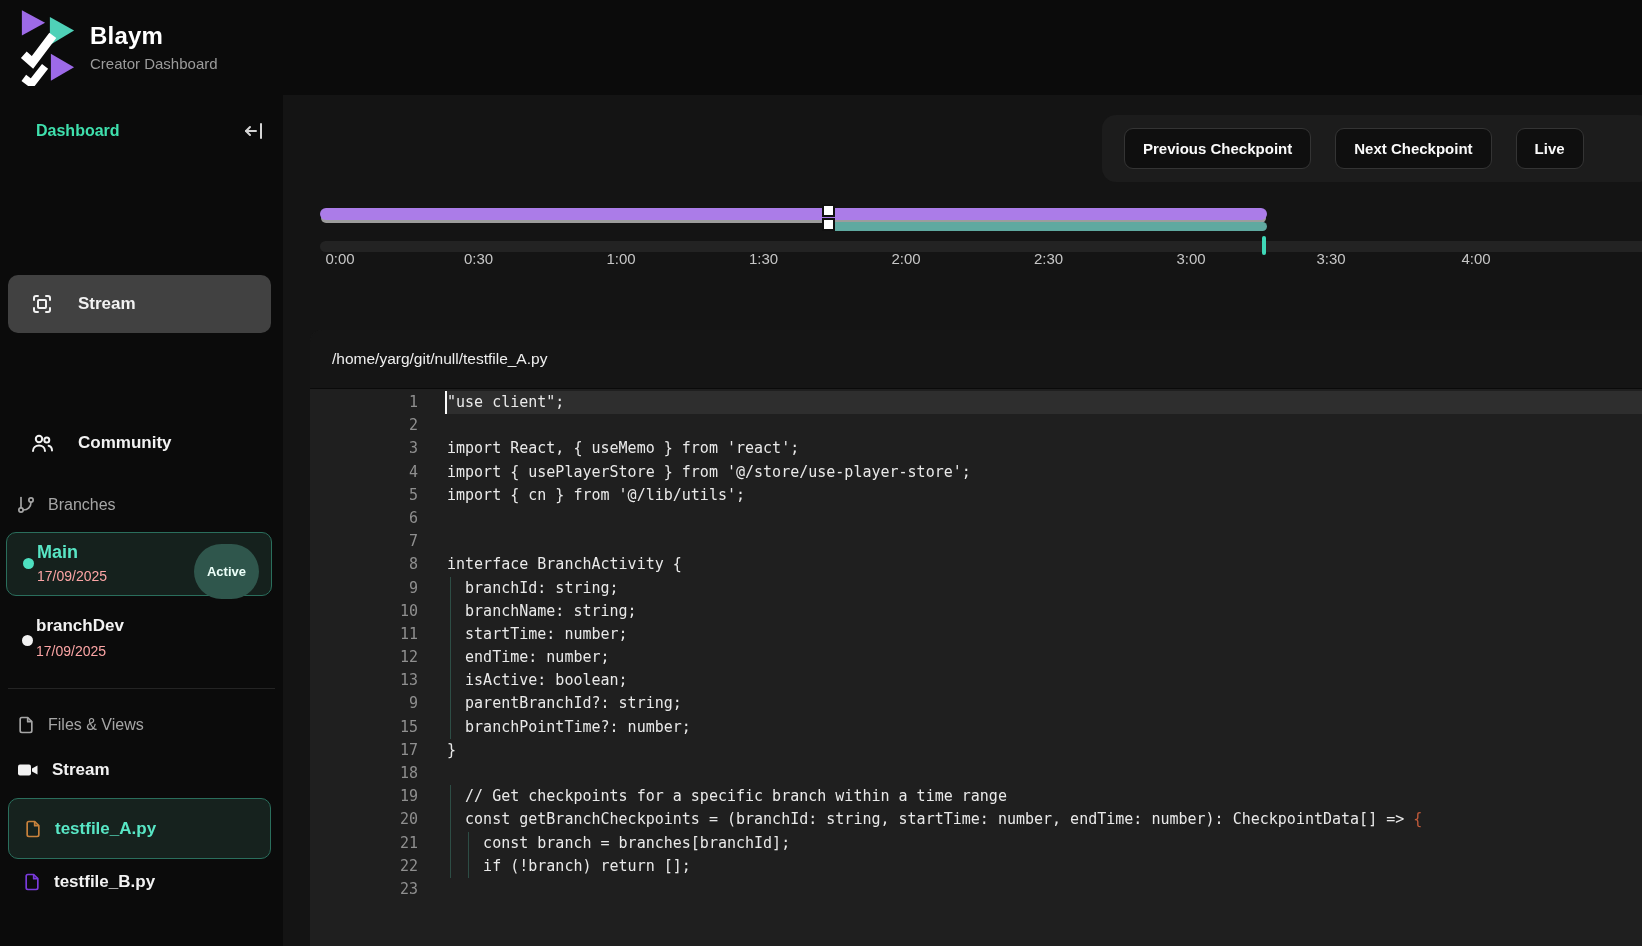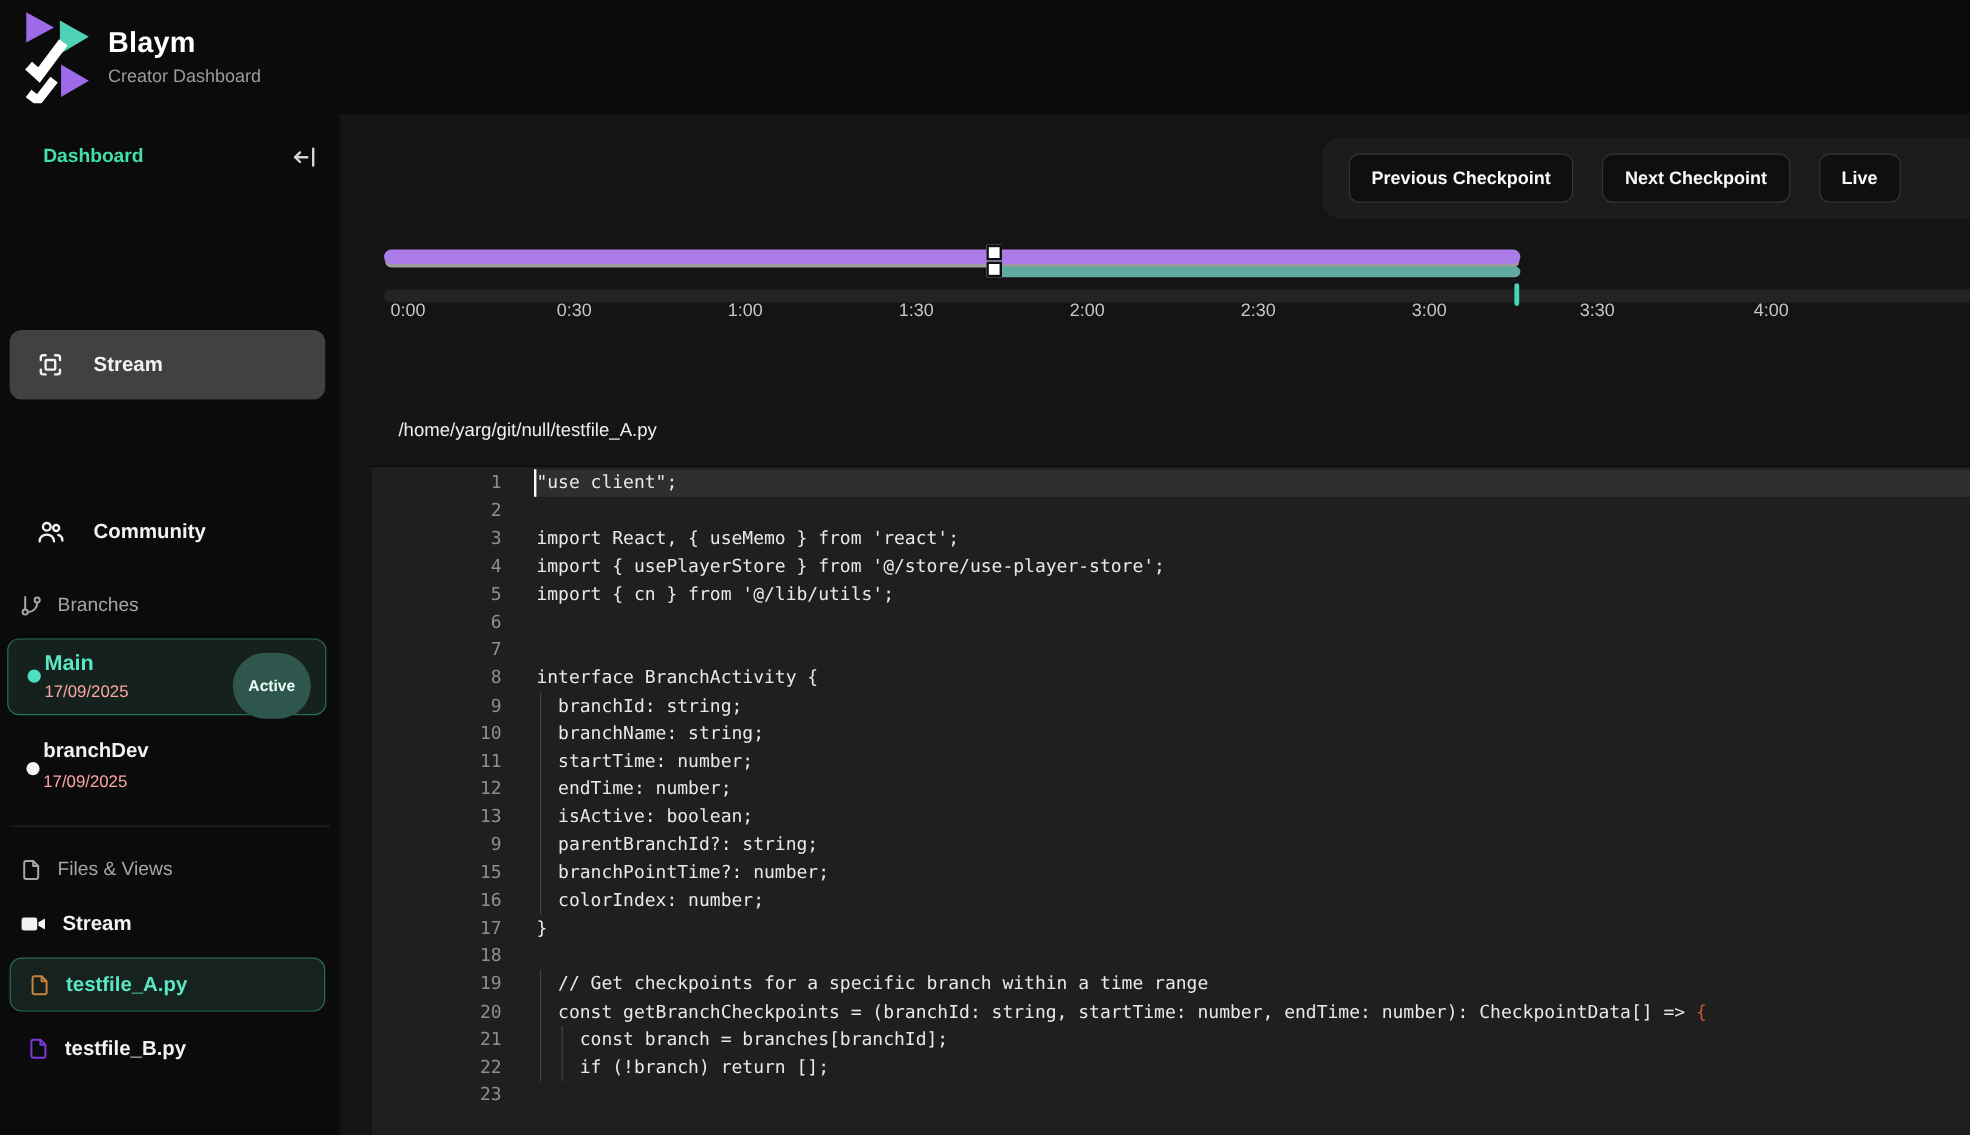--- a/index.html
+++ b/index.html
@@ -40,21 +40,21 @@
                 font-size:13px;font-weight:600;padding:20px 13px;border-radius:999px;}
   .branch-row{position:absolute;left:6px;width:266px;top:512px;height:56px;cursor:pointer;}
   .branch-row .branch-dot{background:#f2f2f2;top:28px;}
   .branch-row .branch-name{color:#f2f2f2;font-size:17px;}
   .branch-row .branch-date{top:36px;}
 
   .sb-divider{position:absolute;left:8px;right:8px;top:593px;height:1px;background:#242424;}
 
   .view-item{position:absolute;left:16px;top:663px;display:flex;align-items:center;gap:12px;
              font-size:17px;font-weight:700;color:#f2f2f2;cursor:pointer;}
-  .file-card{position:absolute;left:8px;width:263px;height:45px;border-radius:10px;
+  .file-card{position:absolute;left:8px;width:263px;height:61px;border-radius:10px;
              display:flex;align-items:center;gap:12px;padding-left:14px;box-sizing:border-box;
              font-size:17px;font-weight:600;cursor:pointer;color:#f2f2f2;}
   .file-card.selected{top:703px;border:1px solid #2a6e5c;background:#16221e;color:#58e6c5;}
   .file-b{top:756px;}
 
   
   .main{position:absolute;left:283px;top:95px;right:0;bottom:0;background:#141414;}
 
   .controls{position:absolute;top:20px;left:819px;right:-10px;height:67px;background:#1c1c1c;
             border-radius:14px;display:flex;align-items:center;gap:24px;padding-left:22px;box-sizing:border-box;}
@@ -282,24 +282,20 @@
         </div>
         <div class="code-line">
           <span class="ln">9</span>
           <span class="ct"><i class="guide" style="left: 3px;"></i><span>  parentBranchId?: string;</span></span>
         </div>
         <div class="code-line">
           <span class="ln">15</span>
           <span class="ct"><i class="guide" style="left: 3px;"></i><span>  branchPointTime?: number;</span></span>
         </div>
         <div class="code-line">
-          <span class="ln">16</span>
-          <span class="ct"><i class="guide" style="left: 3px;"></i><span>  colorIndex: number;</span></span>
-        </div>
-        <div class="code-line">
           <span class="ln">17</span>
           <span class="ct"><span>}</span></span>
         </div>
         <div class="code-line">
           <span class="ln">18</span>
           <span class="ct"><span></span></span>
         </div>
         <div class="code-line">
           <span class="ln">19</span>
           <span class="ct"><i class="guide" style="left: 3px;"></i><span>  // Get checkpoints for a specific branch within a time range</span></span>

